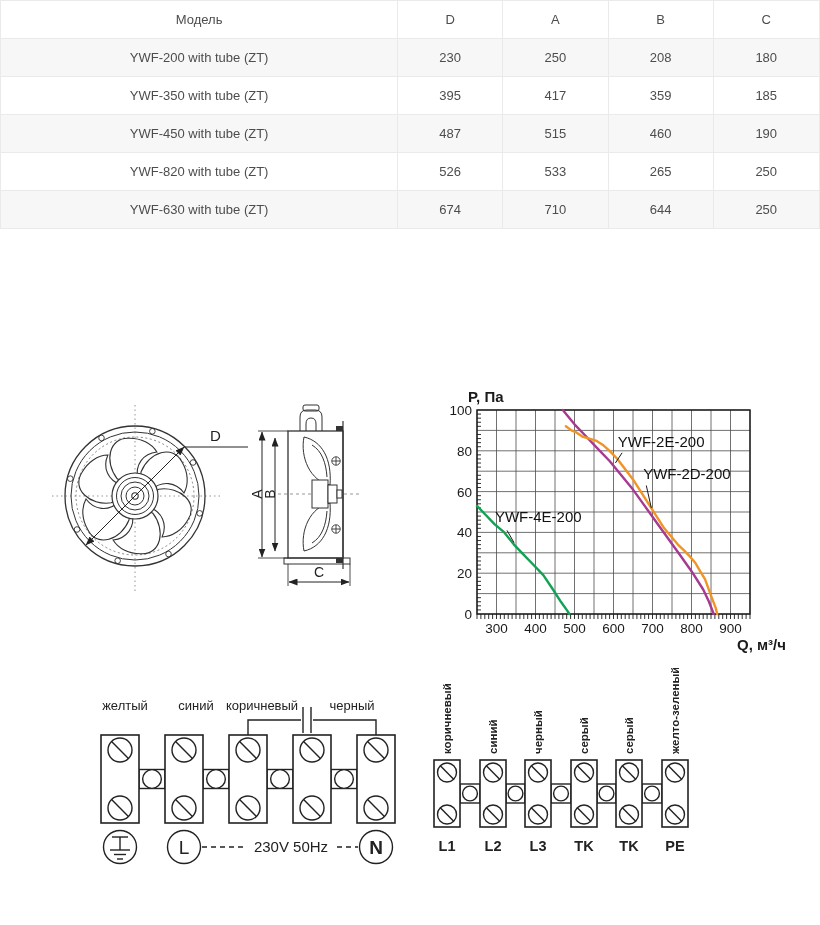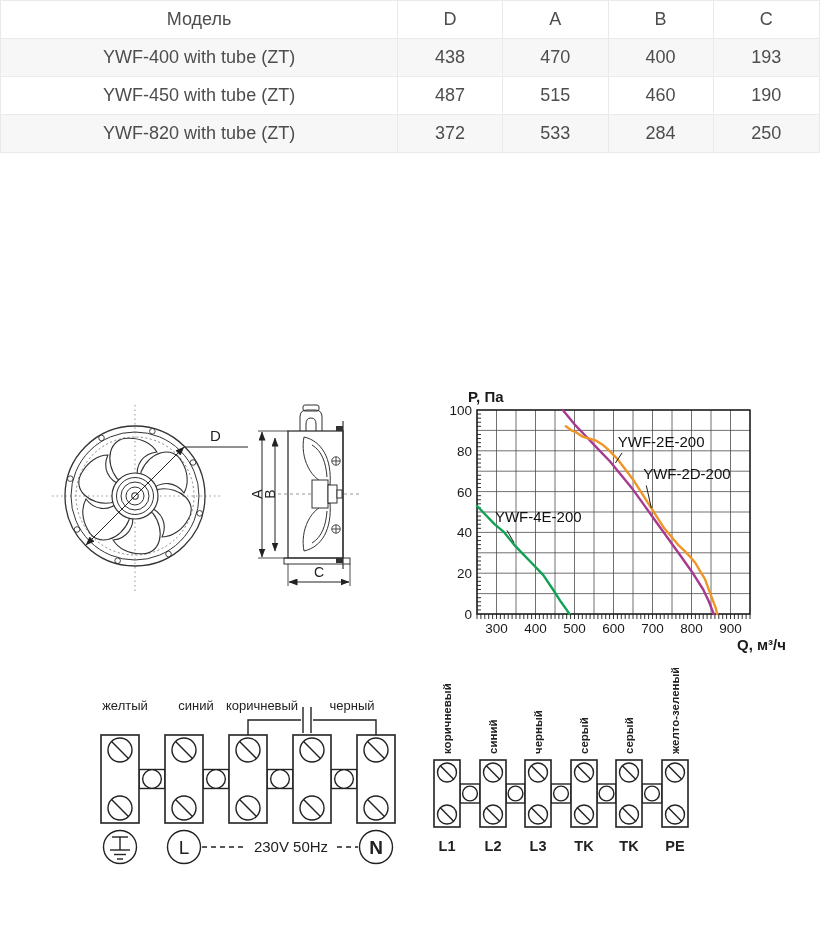--- a/index.html
+++ b/index.html
@@ -1,17 +1,17 @@
 <!DOCTYPE html>
 <html><head>
 <meta charset="utf-8">
 <style>
   html,body{margin:0;padding:0;background:#fff;}
   .page{position:relative;width:820px;height:925px;background:#fff;font-family:"Liberation Sans",sans-serif;overflow:hidden;}
-  table.dims{width:820px;border-collapse:collapse;table-layout:fixed;font-size:18px;color:#4d4d4d;}
+  table.dims{width:820px;border-collapse:collapse;table-layout:fixed;font-size:13px;color:#4d4d4d;}
   table.dims th, table.dims td{border:1px solid #eaeaea;height:37px;text-align:center;font-weight:normal;padding:0 4px;overflow:hidden;white-space:nowrap;}
   table.dims thead th{color:#4d4d4d;background:#fff;}
   table.dims tbody tr:nth-child(odd){background:#f7f7f7;}
   table.dims tbody tr:nth-child(even){background:#fff;}
   .abs{position:absolute;}
   svg text{font-family:"Liberation Sans",sans-serif;}
 </style>
 </head>
 <body>
 
@@ -29,38 +29,52 @@
         <tr>
           <th>Модель</th>
           <th>D</th>
           <th>A</th>
           <th>B</th>
           <th>C</th>
         </tr>
       </thead>
     <tbody>
         <tr>
-          <td>YWF-400 with tube (ZT)</td>
-          <td>438</td>
-          <td>470</td>
-          <td>400</td>
-          <td>193</td>
+          <td>YWF-200 with tube (ZT)</td>
+          <td>230</td>
+          <td>250</td>
+          <td>208</td>
+          <td>180</td>
+        </tr>
+        <tr>
+          <td>YWF-350 with tube (ZT)</td>
+          <td>395</td>
+          <td>417</td>
+          <td>359</td>
+          <td>185</td>
         </tr>
         <tr>
           <td>YWF-450 with tube (ZT)</td>
           <td>487</td>
           <td>515</td>
           <td>460</td>
           <td>190</td>
         </tr>
         <tr>
           <td>YWF-820 with tube (ZT)</td>
-          <td>372</td>
+          <td>526</td>
           <td>533</td>
-          <td>284</td>
+          <td>265</td>
+          <td>250</td>
+        </tr>
+        <tr>
+          <td>YWF-630 with tube (ZT)</td>
+          <td>674</td>
+          <td>710</td>
+          <td>644</td>
           <td>250</td>
         </tr>
       </tbody>
   </table>
 
   <svg class="abs" style="left:50px;top:393px;" width="205" height="218" viewBox="0 0 205 218">
     <defs>
       <marker id="arwF" markerWidth="9" markerHeight="7" refX="8.5" refY="3.5" orient="auto-start-reverse">
         <path d="M0,0 L9,3.5 L0,7 Z" fill="#222"></path>
       </marker>

